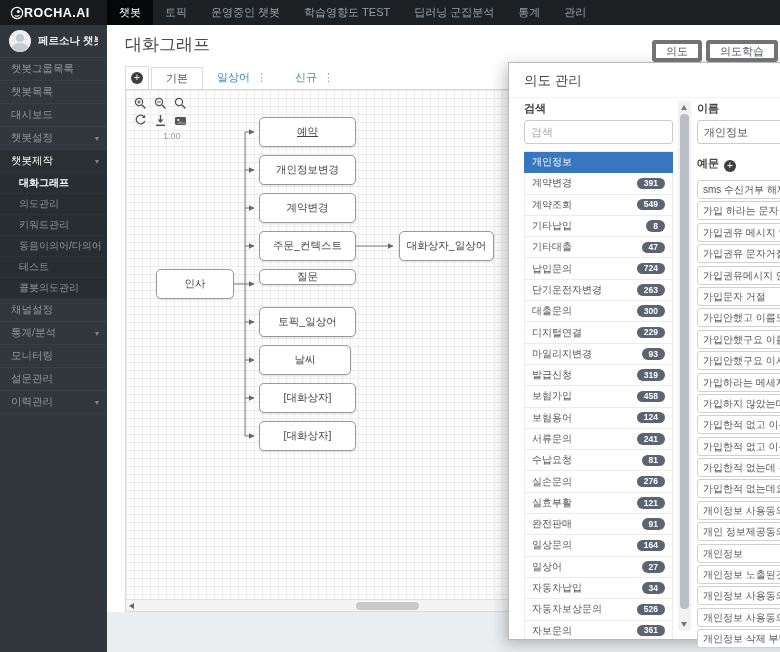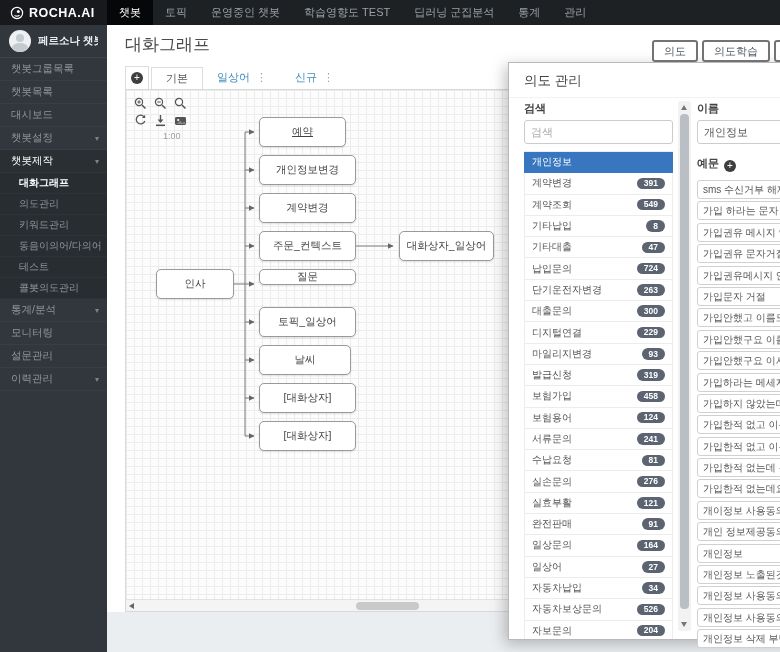--- a/index.html
+++ b/index.html
@@ -2,21 +2,21 @@
 <html><head>
 <meta charset="utf-8">
 <style>
   * { margin:0; padding:0; box-sizing:border-box; }
   html,body { width:780px; height:652px; overflow:hidden; background:#fff;
     font-family:"Liberation Sans","DejaVu Sans",sans-serif; }
 
   
   .navbar { position:absolute; left:0; top:0; width:780px; height:25px; background:#1d2124;
     display:flex; align-items:stretch; z-index:50; }
-  .brand { display:flex; align-items:center; gap:5px; padding:0 10px; width:107px; background:#17191c; }
+  .brand { display:flex; align-items:center; padding:0 10px; width:107px; background:#17191c; }
   .brand-text { color:#fff; font-size:12.5px; font-weight:bold; letter-spacing:.5px; }
   .nav-menu { display:flex; align-items:stretch; }
   .nav-item { color:#9aa0a6; font-size:11px; padding:12px 12px; display:flex; align-items:center; cursor:pointer; white-space:nowrap; }
   .nav-item.active { background:#060708; color:#fff; }
 
   
   .sidebar { position:absolute; left:0; top:25px; width:107px; height:627px; background:#31373c; z-index:40; }
   .profile { height:33px; display:flex; align-items:center; gap:7px; padding:0 9px;
     border-bottom:1px solid rgba(255,255,255,.06); }
   .avatar { width:22px; height:22px; border-radius:50%; background:#eef0f2; position:relative; overflow:hidden; flex:none; }
@@ -28,21 +28,21 @@
   .side-item { height:23px; font-size:10.5px; padding:0 8px 0 11px; }
   .side-sub  { height:21px; font-size:10px;  padding:0 8px 0 19px; background:#282d31; border-bottom:1px solid rgba(255,255,255,.03); }
   .side-item.open { background:#2a2f33; color:#fff; }
   .side-sub.active { color:#fff; font-weight:bold; }
   .chev { margin-left:auto; font-size:8px; color:#7c848a; }
 
   
   .main { position:absolute; left:107px; top:25px; width:673px; height:627px; background:#fff; }
   .page-title { position:absolute; left:18px; top:8px; font-size:17px; color:#4a4a4a; }
   .actions { position:absolute; left:545px; top:15px; display:flex; gap:4px; z-index:60; }
-  .btn { height:22px; padding:0 10px; background:#fff; border:2px solid #737373; border-radius:3px;
+  .btn { height:22px; padding:0 10px; background:#fff; border:4px solid #737373; border-radius:3px;
     font-size:11px; color:#4e5a63; display:flex; align-items:center; cursor:pointer; white-space:nowrap; }
 
   
   .tab-bar { position:absolute; left:18px; top:41px; right:0; height:23px; display:flex; align-items:flex-end; }
   .tab-add { width:24px; height:23px; background:#fff; border:1px solid #ddd; border-bottom:0;
     display:flex; align-items:center; justify-content:center; cursor:pointer; }
   .plus-circle { width:12px; height:12px; border-radius:50%; background:#3e3e3e; color:#fff;
     font-size:10px; line-height:12px; text-align:center; display:inline-block; }
   .tab { height:23px; padding:0 14px; display:flex; align-items:center; gap:6px; font-size:11px;
     color:#3c8dbc; cursor:pointer; }
@@ -159,20 +159,23 @@
         <span class="side-label">키워드관리</span>
       </div>
       <div class="side-sub">
         <span class="side-label">동음이의어/다의어</span>
       </div>
       <div class="side-sub">
         <span class="side-label">테스트</span>
       </div>
       <div class="side-sub">
         <span class="side-label">콜봇의도관리</span>
+      </div>
+      <div class="side-item">
+        <span class="side-label">채널설정</span>
       </div>
       <div class="side-item">
         <span class="side-label">통계/분석</span>
         <span class="chev">▾</span>
       </div>
       <div class="side-item">
         <span class="side-label">모니터링</span>
       </div>
       <div class="side-item">
         <span class="side-label">설문관리</span>
@@ -228,21 +231,21 @@
           <polyline points="119,156 128,156" fill="none" stroke="#777" stroke-width="1" marker-end="url(#arrow)"></polyline>
           <polyline points="119,194 128,194" fill="none" stroke="#777" stroke-width="1" marker-end="url(#arrow)"></polyline>
           <polyline points="119,232 128,232" fill="none" stroke="#777" stroke-width="1" marker-end="url(#arrow)"></polyline>
           <polyline points="119,270 128,270" fill="none" stroke="#777" stroke-width="1" marker-end="url(#arrow)"></polyline>
           <polyline points="119,308 128,308" fill="none" stroke="#777" stroke-width="1" marker-end="url(#arrow)"></polyline>
           <polyline points="119,346 128,346" fill="none" stroke="#777" stroke-width="1" marker-end="url(#arrow)"></polyline>
           <polyline points="230,156 267,156" fill="none" stroke="#777" stroke-width="1" marker-end="url(#arrow)"></polyline>
         </svg>
       <div id="diagram-nodes">
           <div class="node" style="left: 30px; top: 179px; width: 78px; height: 30px;">인사</div>
-          <div class="node" style="left: 133px; top: 27px; width: 87px; height: 30px; text-decoration: underline;">예약</div>
+          <div class="node" style="left: 133px; top: 27px; width: 97px; height: 30px; text-decoration: underline;">예약</div>
           <div class="node" style="left: 133px; top: 65px; width: 97px; height: 30px;">개인정보변경</div>
           <div class="node" style="left: 133px; top: 103px; width: 97px; height: 30px;">계약변경</div>
           <div class="node" style="left: 133px; top: 141px; width: 97px; height: 30px;">주문_컨텍스트</div>
           <div class="node" style="left: 133px; top: 179px; width: 97px; height: 16px;">질문</div>
           <div class="node" style="left: 133px; top: 217px; width: 97px; height: 30px;">토픽_일상어</div>
           <div class="node" style="left: 133px; top: 255px; width: 92px; height: 30px;">날씨</div>
           <div class="node" style="left: 133px; top: 293px; width: 97px; height: 30px;">[대화상자]</div>
           <div class="node" style="left: 133px; top: 331px; width: 97px; height: 30px;">[대화상자]</div>
           <div class="node" style="left: 273px; top: 141px; width: 95px; height: 30px;">대화상자_일상어</div>
         </div>
@@ -384,21 +387,21 @@
         <div class="intent-row">
           <span class="intent-label">자동차납입</span>
           <span class="intent-badge">34</span>
         </div>
         <div class="intent-row">
           <span class="intent-label">자동차보상문의</span>
           <span class="intent-badge">526</span>
         </div>
         <div class="intent-row">
           <span class="intent-label">자보문의</span>
-          <span class="intent-badge">204</span>
+          <span class="intent-badge">361</span>
         </div>
       </div>
   </div>
 
   <div class="vscroll">
     <span class="arrow-up"></span>
     <span class="vthumb"></span>
     <span class="arrow-down"></span>
   </div>
 

